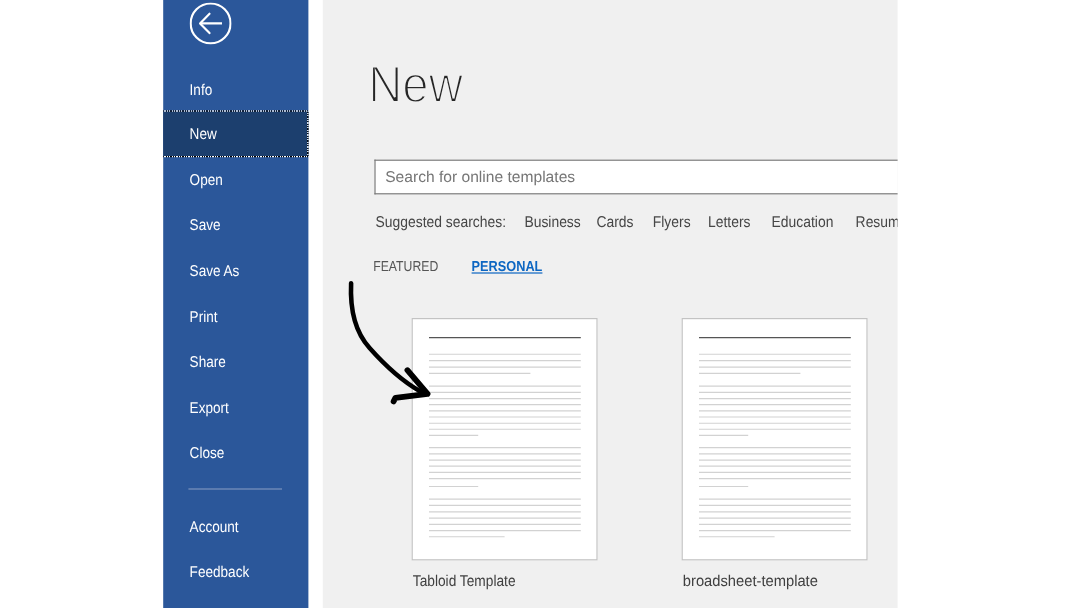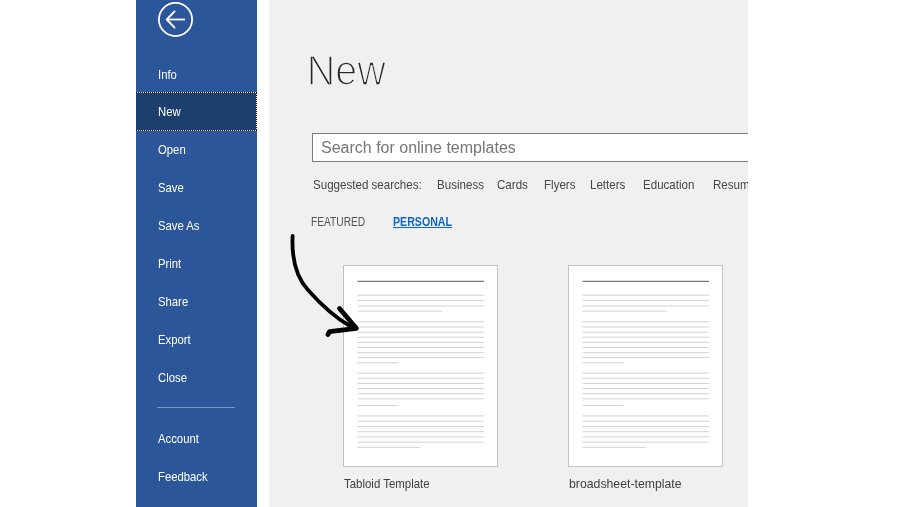--- a/index.html
+++ b/index.html
@@ -11,21 +11,21 @@
   .mi{position:absolute;left:22px;color:#ffffff;font-size:13px;line-height:16px;white-space:nowrap;
       transform:scaleX(0.87);transform-origin:0 50%;}
   #sel{position:absolute;left:0;top:93px;width:121px;height:37px;background:#1c3f6e;}
   .ants{position:absolute;background:repeating-linear-gradient(90deg,#000 0 1px,#fff 1px 2px);}
   .antsv{position:absolute;background:repeating-linear-gradient(180deg,#000 0 1px,#fff 1px 2px);}
   #sep{position:absolute;left:21px;top:407px;width:78px;height:1px;background:#7b93bd;}
   
   #content{left:269px;top:0;width:479px;height:507px;background:#f0f0f0;overflow:hidden;}
   #search{position:absolute;left:43px;top:133px;width:437px;height:27px;background:#fff;
           border:1px solid #7b7b7b;border-right:none;}
-  #search span{position:absolute;left:8px;top:0;line-height:27px;font-size:16px;color:#767676;}
+  #search span{position:absolute;left:8px;top:0;line-height:27px;font-size:13px;color:#767676;}
   .sug{position:absolute;top:176.5px;font-size:13px;line-height:15px;color:#464646;white-space:nowrap;
        transform:scaleX(0.89);transform-origin:0 0;}
   #feat{position:absolute;left:42px;top:215px;font-size:12px;line-height:14px;color:#555;
         transform:scaleX(0.85);transform-origin:0 0;}
   #pers{position:absolute;left:123.5px;top:215px;font-size:12px;line-height:14px;font-weight:bold;color:#0c66c2;
         transform:scaleX(0.885);transform-origin:0 0;text-decoration:underline;}
   .page{position:absolute;top:265px;width:153px;height:200px;background:#fff;border:1px solid #c3c3c3;}
   .plabel{position:absolute;top:476px;font-size:13px;color:#404040;white-space:nowrap;transform-origin:0 0;}
 </style>
 </head>

